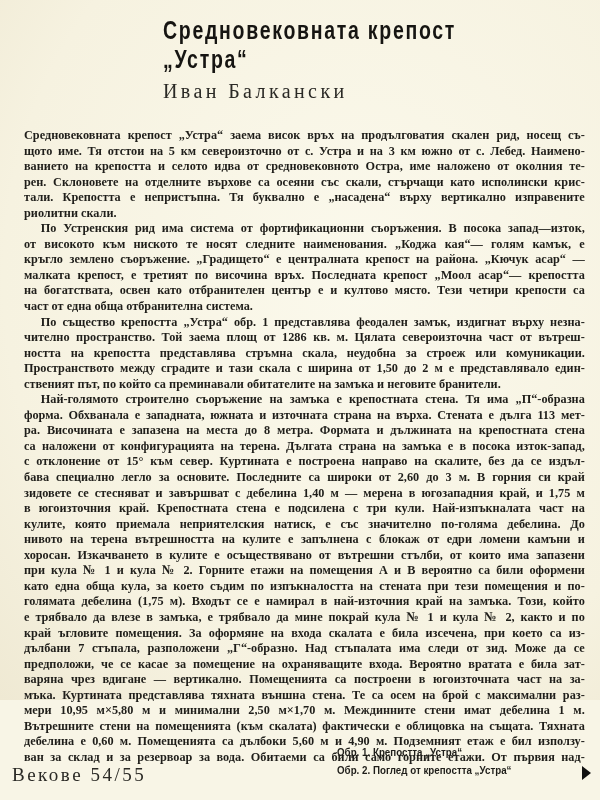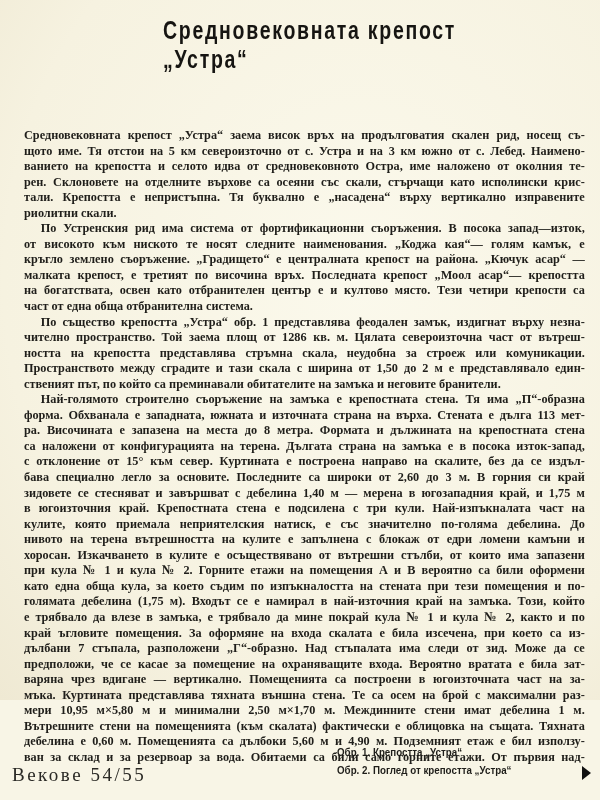--- a/index.html
+++ b/index.html
@@ -62,20 +62,21 @@
   }
 </style>
 </head>
 <body>
 
 <div class="page">
   <div class="title">
     <div>Средновековната крепост</div>
     <div>„Устра“</div>
   </div>
+  <div class="author">Иван Балкански</div>
 
   <div class="body-text" id="body">
       <div>
         <span class="line">Средновековната крепост „Устра“ заема висок връх на продълговатия скален рид, носещ съ-</span>
         <span class="line">щото име. Тя отстои на 5 км североизточно от с. Устра и на 3 км южно от с. Лебед. Наимено-</span>
         <span class="line">ванието на крепостта и селото идва от средновековното Остра, име наложено от околния те-</span>
         <span class="line">рен. Склоновете на отделните върхове са осеяни със скали, стърчащи като исполински крис-</span>
         <span class="line">тали. Крепостта е непристъпна. Тя буквално е „насадена“ върху вертикално изправените</span>
         <span class="line last">риолитни скали.</span>
       </div>

